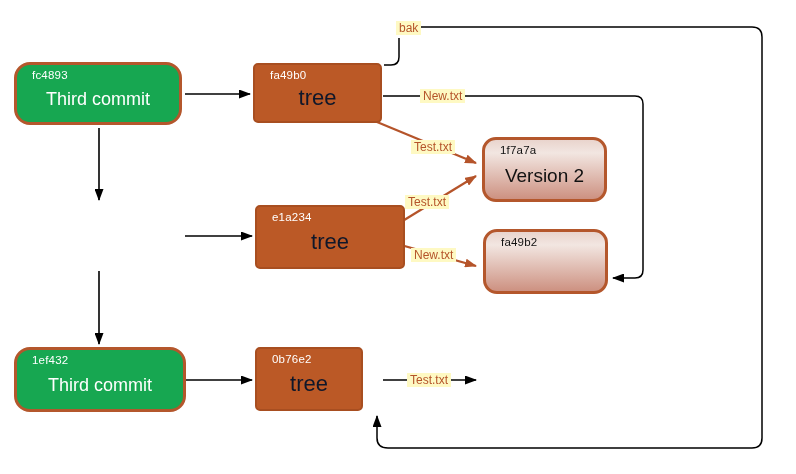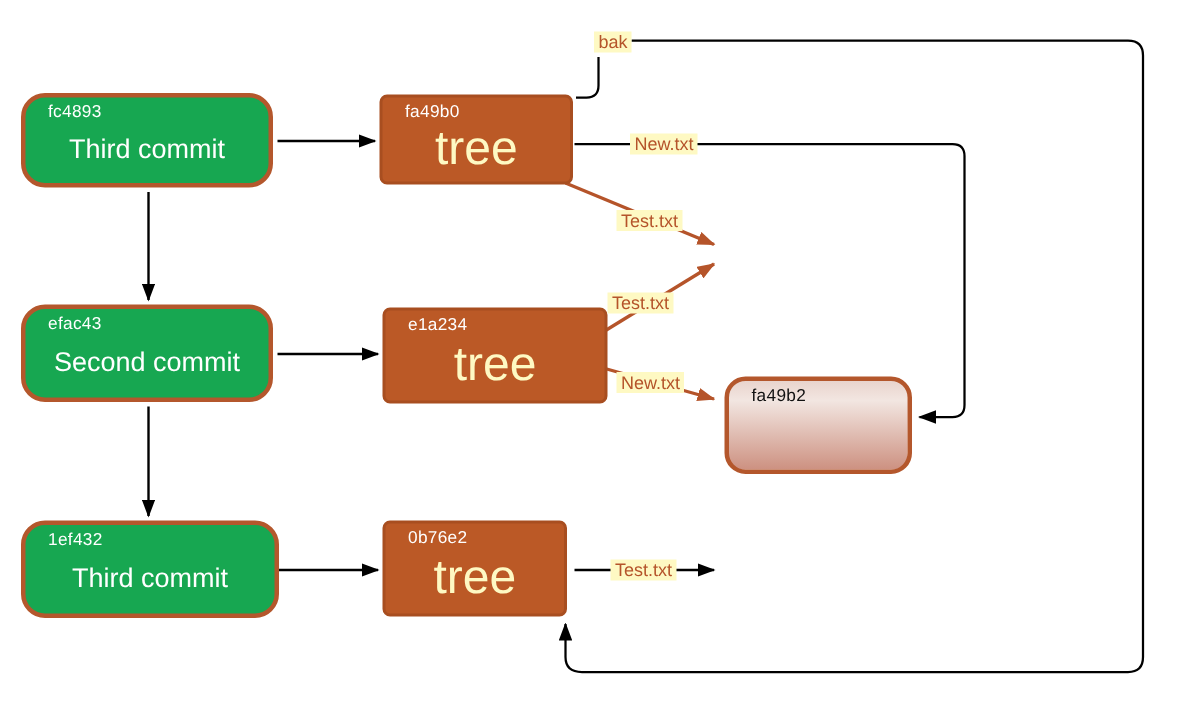--- a/index.html
+++ b/index.html
@@ -5,21 +5,21 @@
   html,body{margin:0;padding:0;background:#fff;}
   body{font-family:"Liberation Sans", sans-serif;}
   .canvas{position:relative;width:796px;height:474px;background:#fff;overflow:hidden;}
   .wires{position:absolute;left:0;top:0;z-index:1;}
   .node{position:absolute;box-sizing:border-box;z-index:2;display:flex;align-items:center;justify-content:center;}
   .node .hash{position:absolute;left:15px;top:4px;font-size:11.5px;letter-spacing:.2px;}
   .commit{background:var(--commit_fill);border:3px solid var(--node_border);border-radius:16px;color:#fff;}
   .commit .title{font-size:18px;padding-top:12px;color:#fff;}
   .commit .hash{color:#fff;}
   .tree{background:var(--tree_fill);border:2px solid var(--tree_border);border-radius:5px;color:#fff;}
-  .tree .title{font-size:32px;padding-top:10px;color:#fef9c3;}
+  .tree .title{font-size:22px;padding-top:10px;color:#0f172a;}
   .tree .hash{color:#fff;}
   .blob{background:linear-gradient(180deg, var(--blob_top) 0%, var(--blob_mid) 22%, var(--blob_bottom) 100%);
         border:3px solid var(--node_border);border-radius:14px;color:#111;}
   .blob .title{font-size:19px;padding-top:12px;color:#111;}
   .blob .hash{color:#111;}
   .edge-label{position:absolute;z-index:3;font-size:12px;color:var(--edge_brown);
         background:#fef9c3;padding:0 3px;line-height:14px;white-space:nowrap;}
 </style>
 </head>
 <body>
@@ -54,43 +54,43 @@
 
     <path d="M 383 240 L 476 266" stroke="#b5542a" stroke-width="2.2" fill="none" marker-end="url(#ah-brown)"></path>
 
     <path d="M 383 380 L 476 380" stroke="#000" stroke-width="1.6" fill="none" marker-end="url(#ah-black)"></path>
   </svg>
 
   <div class="node commit" style="left:14px;top:62px;width:168px;height:63px">
     <span class="hash">fc4893</span>
     <span class="title">Third commit</span>
   </div>
-  <div class="node commit" style="left:14px;top:203px;width:168px;height:65px">
-    <span class="hash">efac43</span>
-    <span class="title">Second commit</span>
-  </div>
   <div class="node commit" style="left:14px;top:347px;width:172px;height:65px">
     <span class="hash">1ef432</span>
     <span class="title">Third commit</span>
   </div>
 
   <div class="node tree" style="left:253px;top:63px;width:129px;height:60px">
     <span class="hash">fa49b0</span>
     <span class="title">tree</span>
   </div>
   <div class="node tree" style="left:255px;top:205px;width:150px;height:64px">
     <span class="hash">e1a234</span>
     <span class="title">tree</span>
   </div>
-  <div class="node tree" style="left:255px;top:347px;width:123px;height:64px">
+  <div class="node tree" style="left:255px;top:347px;width:108px;height:64px">
     <span class="hash">0b76e2</span>
     <span class="title">tree</span>
   </div>
 
-  <div class="node blob" style="left:483px;top:251px;width:125px;height:65px">
+  <div class="node blob" style="left:482px;top:137px;width:125px;height:65px">
+    <span class="hash">1f7a7a</span>
+    <span class="title">Version 2</span>
+  </div>
+  <div class="node blob" style="left:483px;top:229px;width:125px;height:65px">
     <span class="hash">fa49b2</span>
   </div>
 
   <div class="edge-label" style="left:396px;top:21px">bak</div>
   <div class="edge-label" style="left:420px;top:89px">New.txt</div>
   <div class="edge-label" style="left:411px;top:140px">Test.txt</div>
   <div class="edge-label" style="left:405px;top:195px">Test.txt</div>
   <div class="edge-label" style="left:411px;top:248px">New.txt</div>
   <div class="edge-label" style="left:407px;top:373px">Test.txt</div>
 

